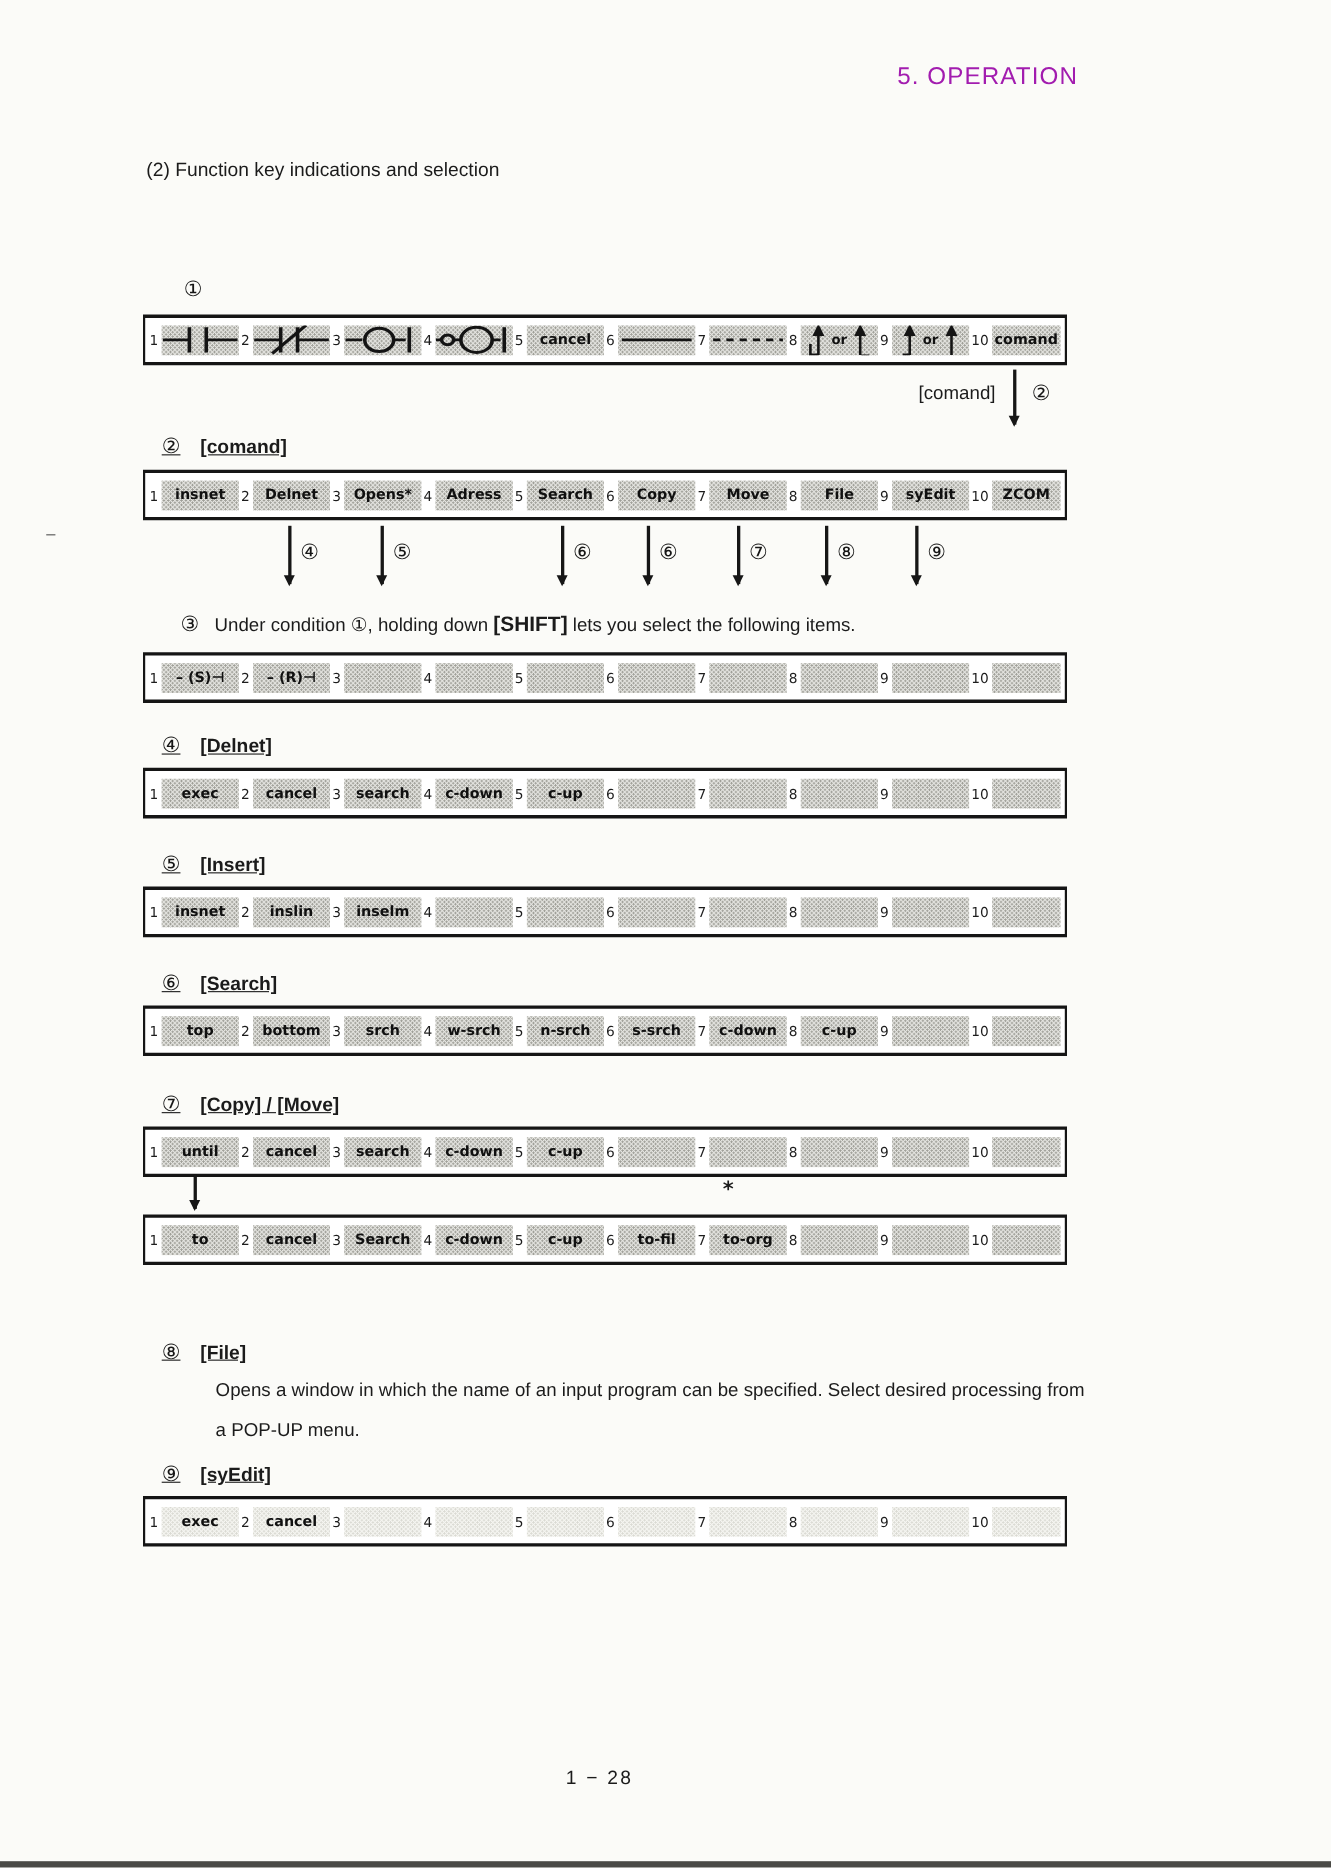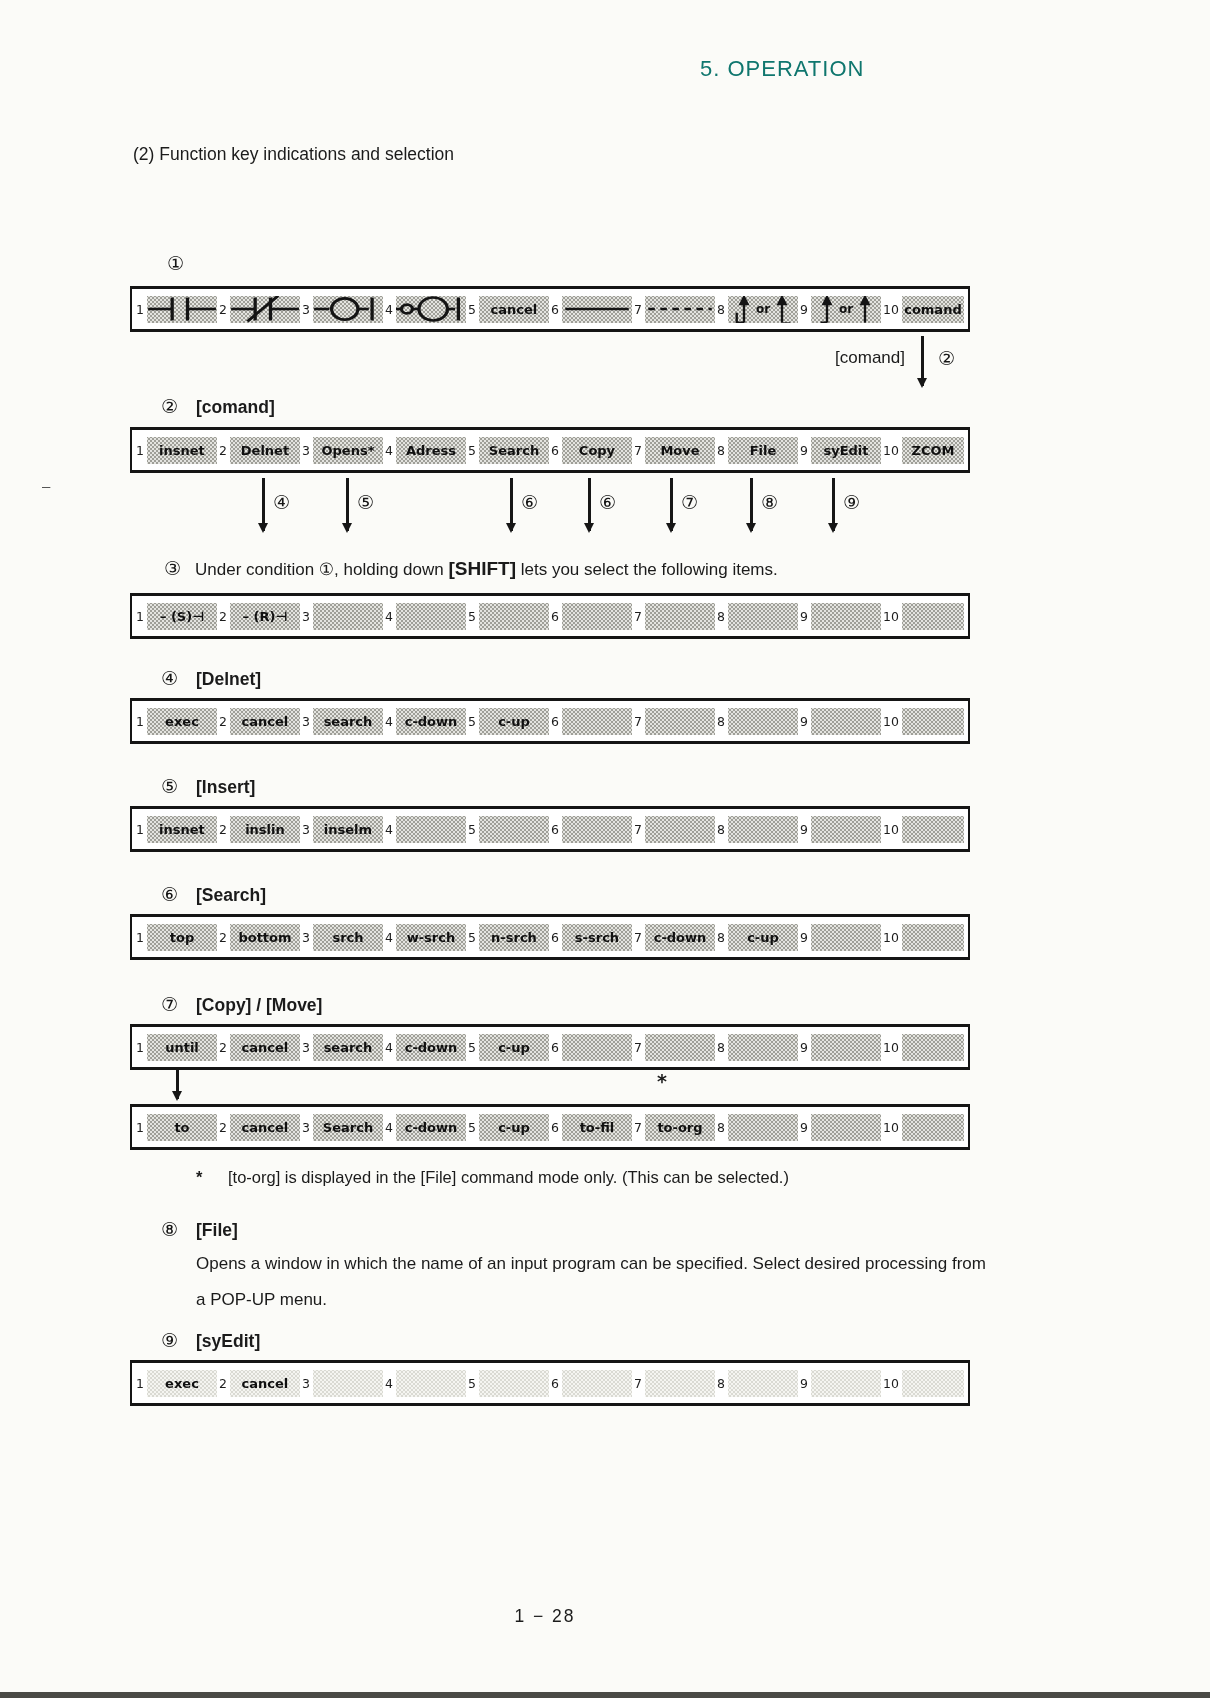--- a/index.html
+++ b/index.html
@@ -1,40 +1,40 @@
 <!DOCTYPE html>
 <html><head>
 <meta charset="utf-8">
 <style>
   html,body{margin:0;padding:0;background:#e9e9e6;}
   .page{position:relative;width:1210px;height:1698px;margin:0 auto;background:#fbfbf8;
         font-family:"Liberation Sans",sans-serif;color:#1b1b1b;overflow:hidden;}
   .abs{position:absolute;}
-  .chapter{top:56px;left:700px;width:280px;text-align:left;font-size:22px;letter-spacing:1px;color:#0f766e;}
+  .chapter{top:56px;left:700px;width:280px;text-align:right;font-size:22px;letter-spacing:1px;color:#a21caf;}
   .sec-title{top:144px;left:133px;font-weight:normal;font-size:17.5px;}
   .intro{top:200px;left:171px;font-size:17px;}
   .circ{font-family:"DejaVu Sans",sans-serif;font-size:19px;color:#161616;}
   .cond1-num{top:252px;left:167px;}
   
   .fbar{position:absolute;left:130px;width:840px;height:46px;border:solid #151515;border-width:3px 2px;
         background:#fff;display:flex;align-items:center;padding:0 3px;box-sizing:border-box;}
   .kcell{flex:1 1 0;display:flex;align-items:center;min-width:0;gap:3px;padding:0 1px;}
   .knum{flex:0 0 auto;font-family:"DejaVu Sans",sans-serif;font-size:12.5px;color:#1d1d1d;}
   .kbox{flex:1 1 auto;height:27px;display:flex;align-items:center;justify-content:center;
         font:bold 13px "DejaVu Sans",sans-serif;color:#101010;overflow:hidden;white-space:nowrap;
         background-color:#e4e4e0;
         background-image:radial-gradient(#9f9f98 0.9px,transparent 1.05px),radial-gradient(#9f9f98 0.9px,transparent 1.05px);
         background-size:4px 4px;background-position:0 0,2px 2px;}
   .kbox.faint{background-color:#f5f5f1;
         background-image:radial-gradient(#dadad3 0.8px,transparent 1px),radial-gradient(#dadad3 0.8px,transparent 1px);}
   .symbox svg{display:block;}
   .symwide{width:100%;height:30px;}
   .or{font:bold 12px "DejaVu Sans",sans-serif;margin:0 2px;color:#101010;}
   
-  .bhead{position:absolute;left:161px;font-weight:bold;font-size:17.5px;}
+  .bhead{position:absolute;left:147px;font-weight:bold;font-size:17.5px;text-decoration:underline;}
   .bhead .circ{font-weight:400;margin-right:18px;}
   
   .varrow{position:absolute;width:2.5px;background:#161616;}
   .varrow::after{content:"";position:absolute;left:50%;transform:translateX(-50%);bottom:-2px;
         width:0;height:0;border-left:5.5px solid transparent;border-right:5.5px solid transparent;
         border-top:10px solid #161616;}
   .branches{position:absolute;left:130px;top:478px;width:840px;height:58px;}
   .branch{position:absolute;top:0;width:40px;height:58px;}
   .branch .varrow{left:0;top:0;height:53px;}
   .branch .circ{position:absolute;left:11px;top:13px;}
@@ -536,23 +536,20 @@
       <div class="kcell">
         <span class="knum">9</span>
         <span class="kbox"></span>
       </div>
       <div class="kcell">
         <span class="knum">10</span>
         <span class="kbox"></span>
       </div>
     </div>
 
-  <div class="abs footnote">
-    <span class="fstar">*</span><span>[to-org] is displayed in the [File] command mode only.  (This can be selected.)</span>
-  </div>
 
   <div class="bhead" style="top:1218px">
     <span class="circ">⑧</span><span>[File]</span>
   </div>
   <div class="abs filebody">Opens a window in which the name of an input program can be specified.  Select desired processing from a POP-UP menu.</div>
 
   <div class="bhead" style="top:1329px">
     <span class="circ">⑨</span><span>[syEdit]</span>
   </div>
   <div class="fbar" style="top:1360px">

